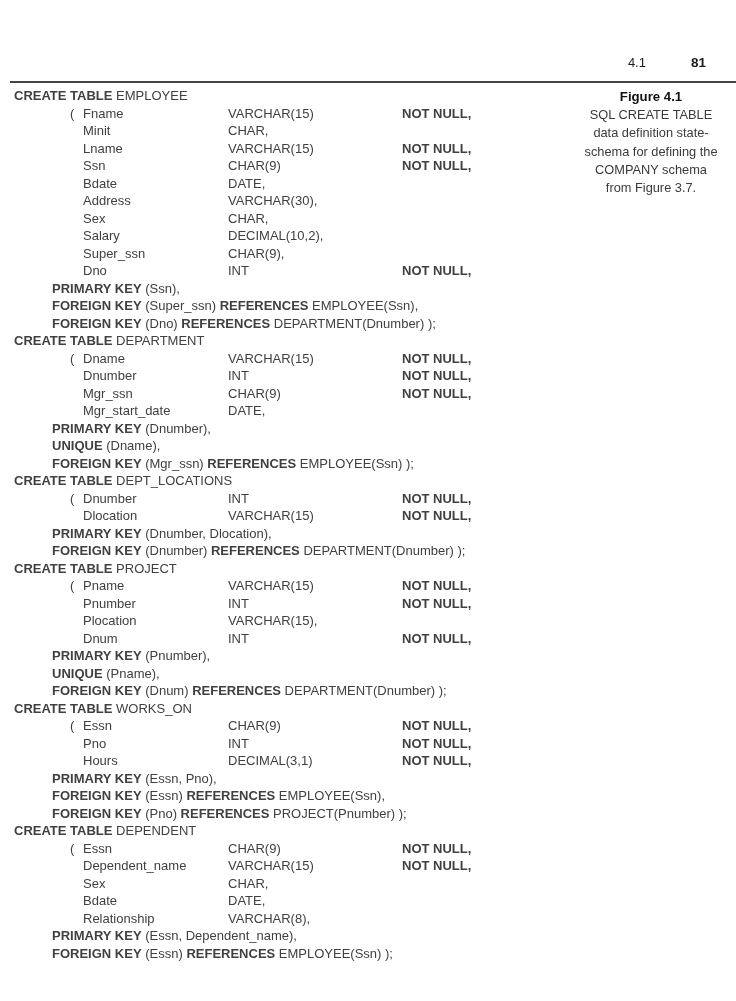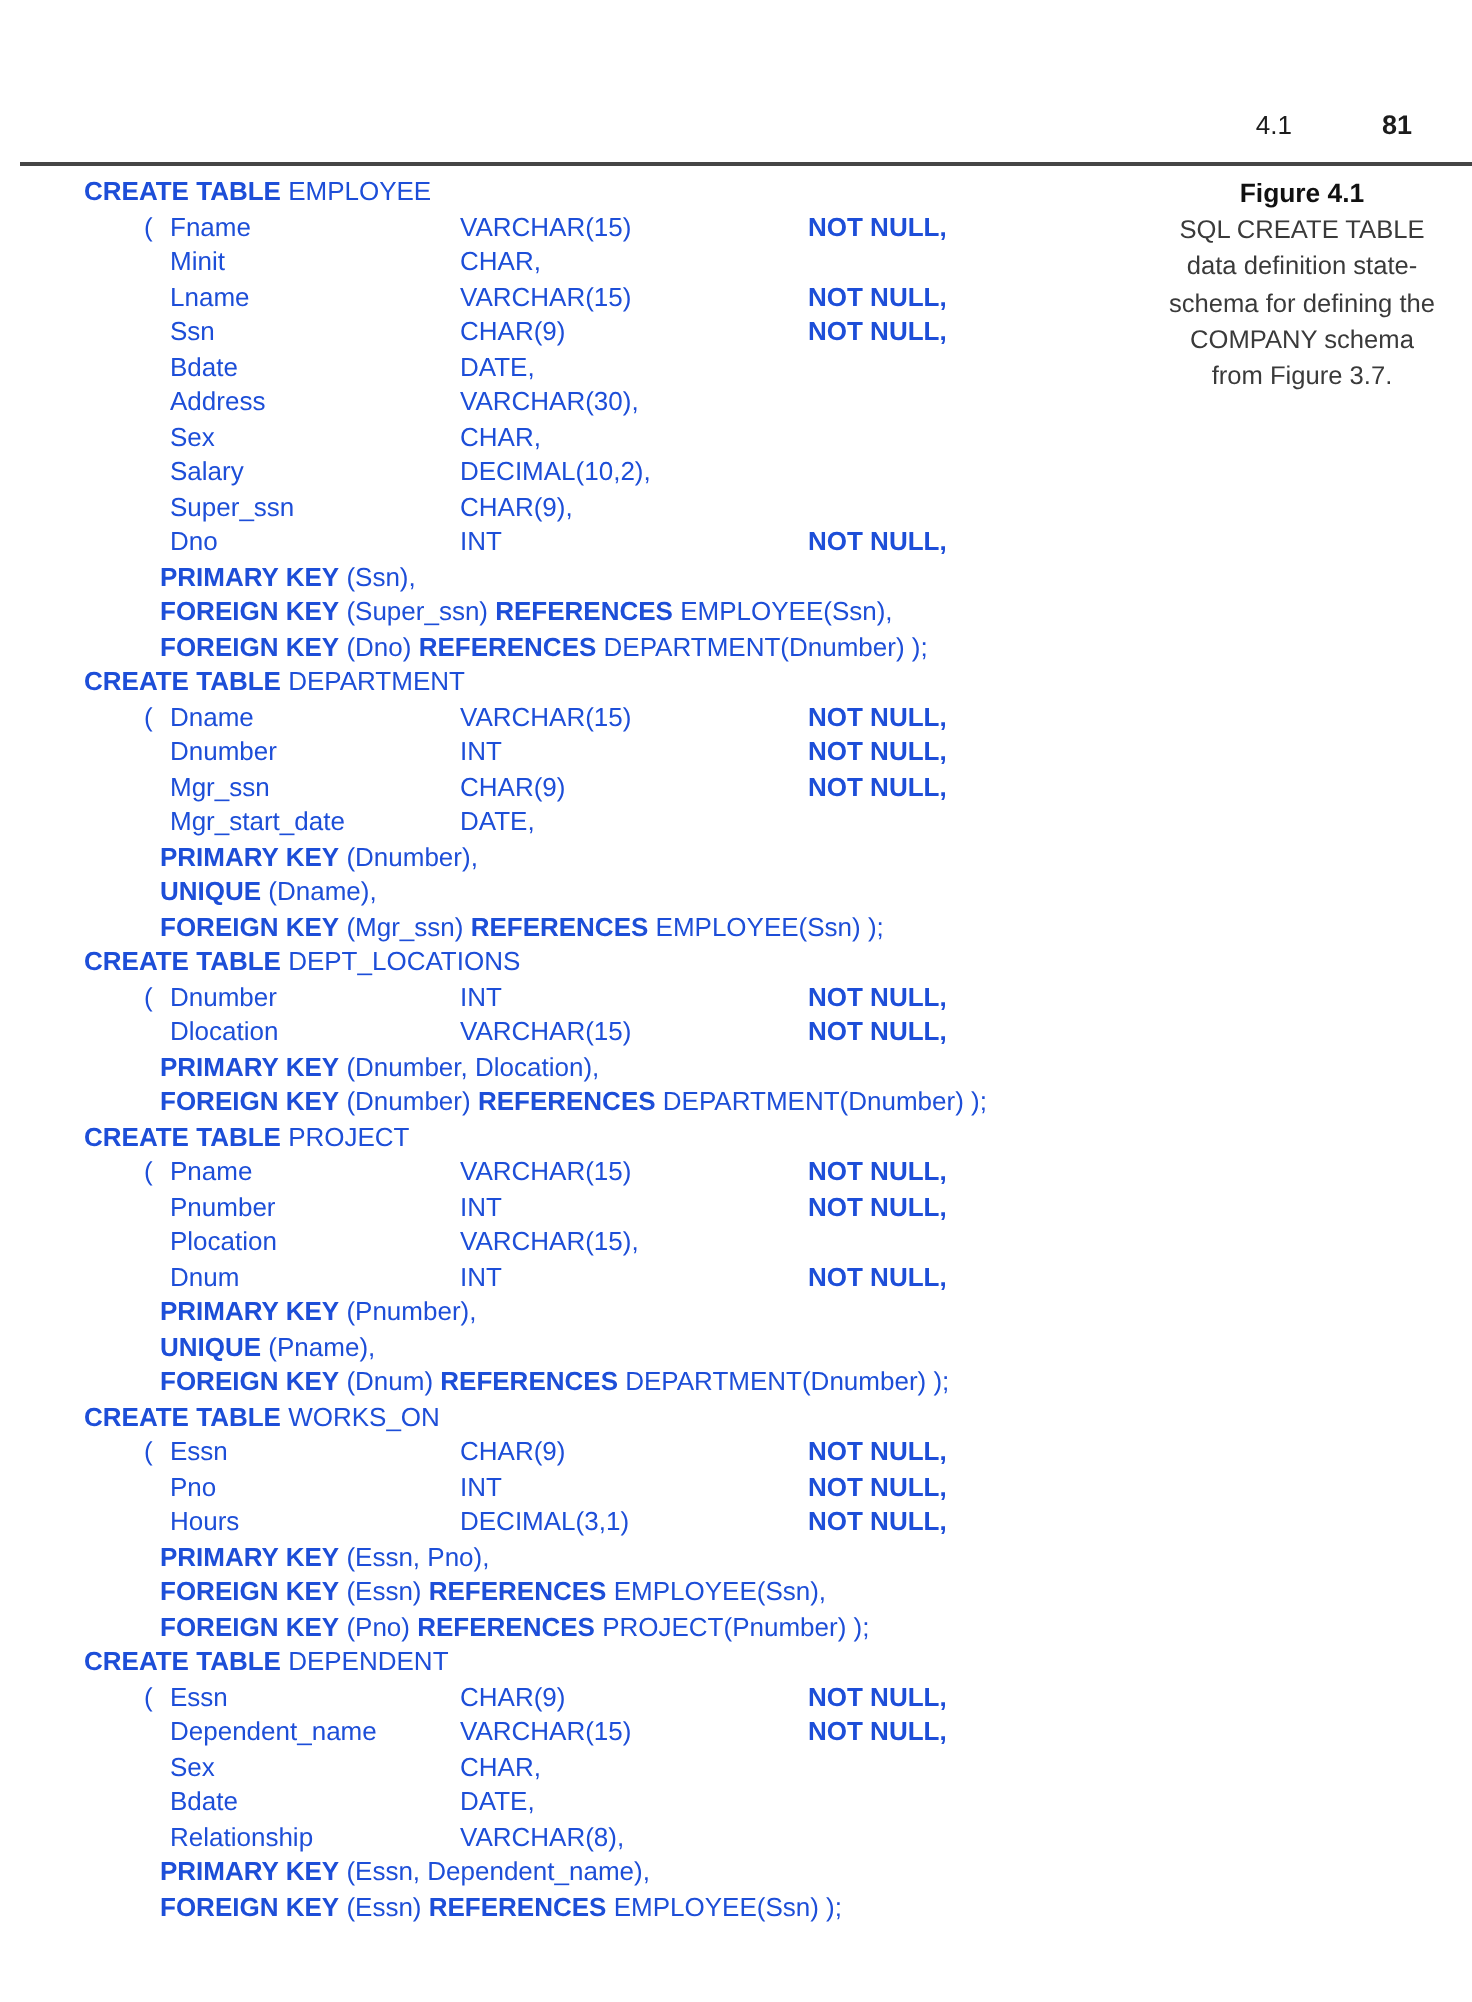--- a/index.html
+++ b/index.html
@@ -39,26 +39,25 @@
   }
   
   .code {
     position: absolute;
     top: 87px;
     left: 0;
     width: 570px;
     font-size: 13px;
     line-height: 17.5px;
     white-space: pre;
-    color: #1d4ed8;
-    margin-left: 28px;
+    color: #404040;
   }
   .code .tbl-title { padding-left: 14px; }
   .kw { font-weight: 700; }
-  .attr-row { padding-left: 44px; }
+  .attr-row { padding-left: 70px; }
   .p      { display: inline-block; width: 13px; }
   .a-name { display: inline-block; width: 145px; }
   .a-type { display: inline-block; width: 174px; }
   .c-row { padding-left: 52px; }
   
   .caption {
     position: absolute;
     left: 571px;
     top: 88px;
     width: 160px;

